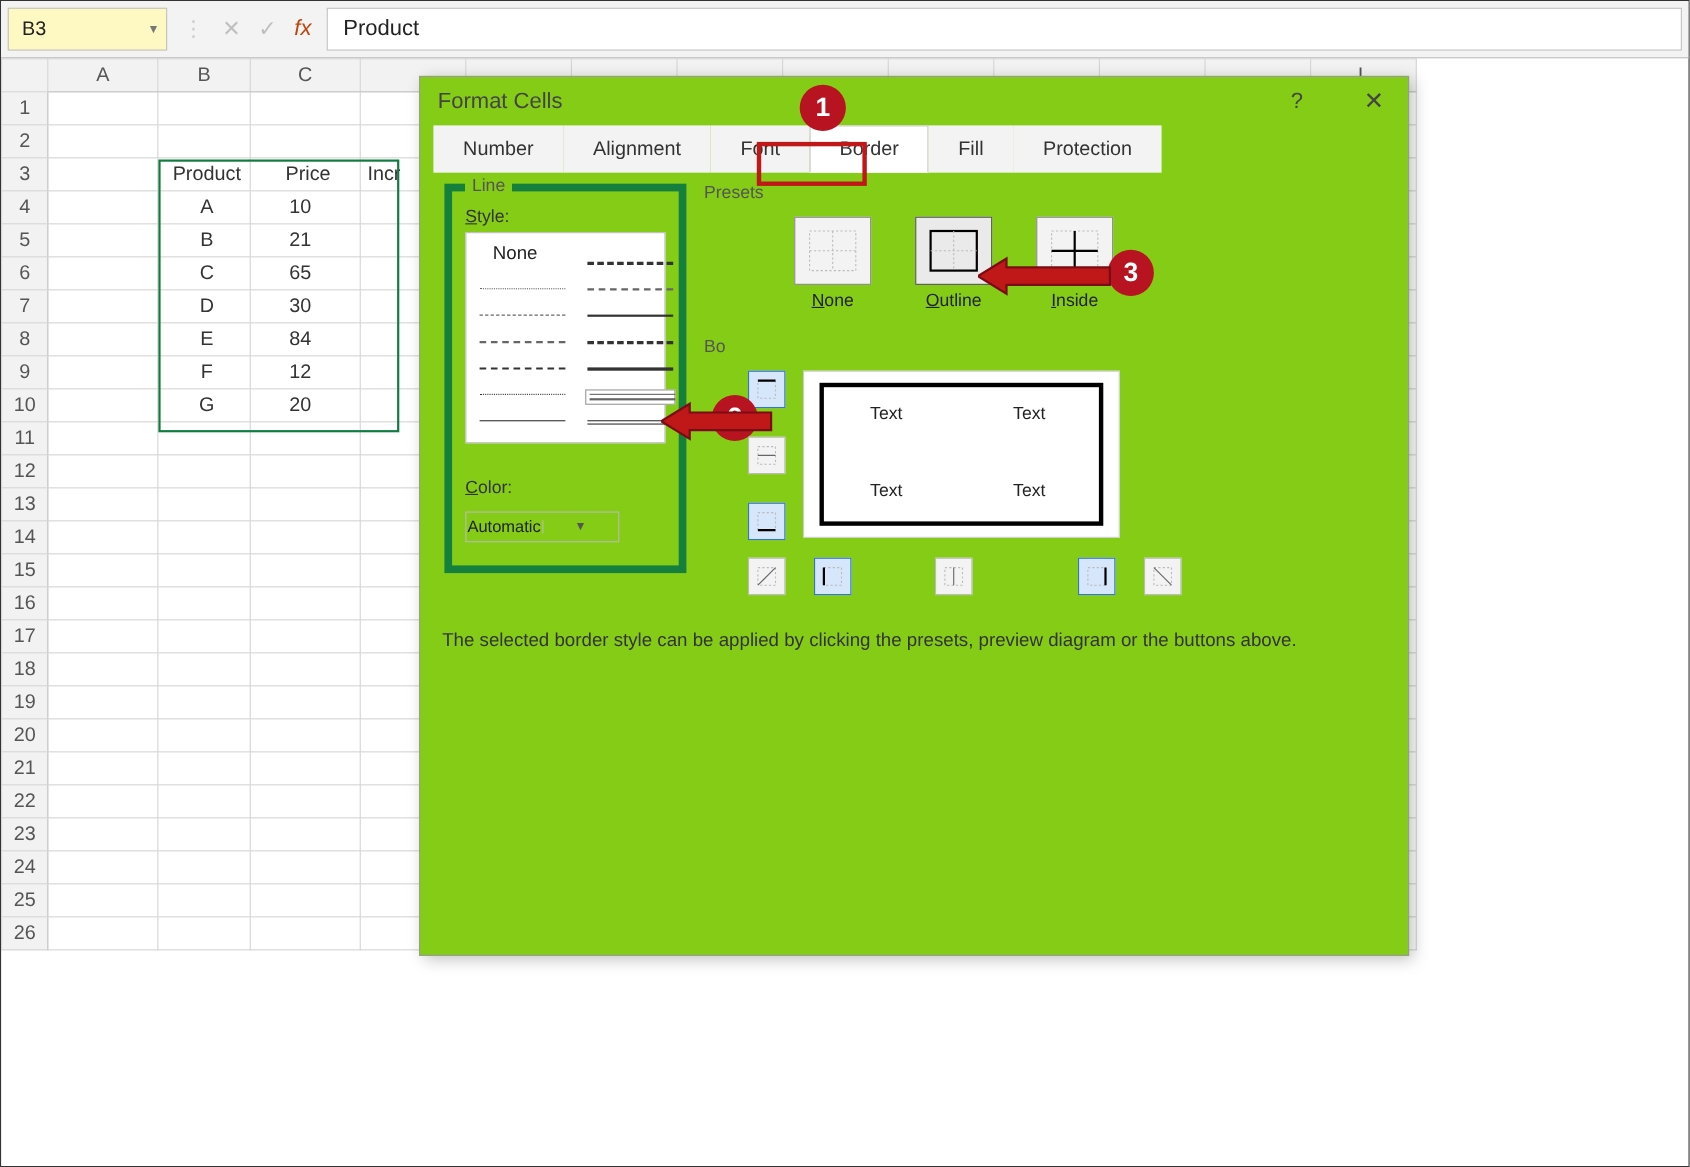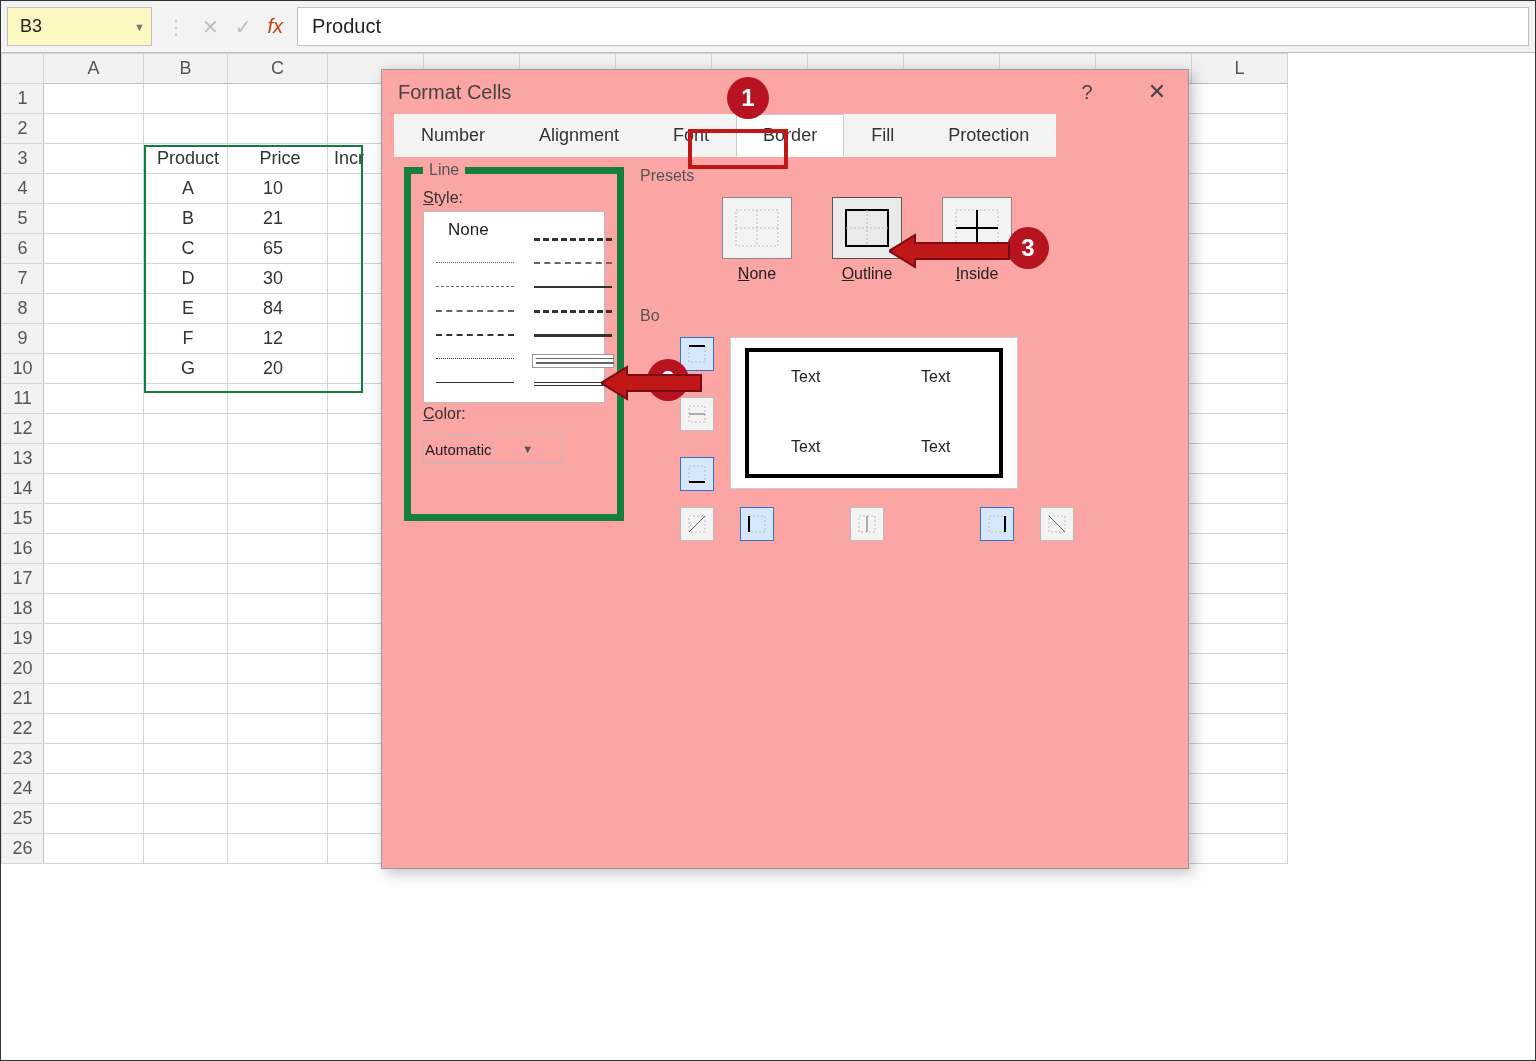--- a/index.html
+++ b/index.html
@@ -88,22 +88,22 @@
   .sel-outline {
     position: absolute;
     border: 2px solid #107c41;
     pointer-events: none;
   }
 
   
   .dialog {
     position: absolute;
     left: 380px; top: 68px;
-    width: 808px; height: 800px;
-    background: #fca5a5;
+    width: 900px; height: 800px;
+    background: #84cc16;
     border: 1px solid #999;
     box-shadow: 4px 4px 14px rgba(0,0,0,0.25);
     display: flex; flex-direction: column;
   }
   .dlg-title {
     height: 44px;
     display: flex; align-items: center;
     padding: 0 16px;
     font-size: 20px;
     color: #444;
@@ -140,21 +140,21 @@
   }
   .preset.selected .pbox { background:#eaeaea; border-color:#555;}
   .preset .lbl{margin-top:6px;font-size:16px;}
   .preset .lbl u{text-decoration:underline;}
 
   .style-label{font-size:16px;color:#333;margin-bottom:4px;display:block;}
   .style-label u{text-decoration:underline;}
   .style-box{border:1px solid #bbb;height:192px;position:relative;background:#fff;}
   .style-none{position:absolute;left:24px;top:8px;font-size:17px;}
   .swat{position:absolute;width:78px;height:0;}
-  .color-row{margin-top:2px;}
+  .color-row{margin-top:32px;}
   .color-dd{margin-top:8px;display:inline-flex;align-items:center;border:1px solid #bbb;height:28px;width:140px;}
   .color-dd span{flex:1;text-align:center;font-size:15px;}
   .color-dd .dd{border-left:1px solid #bbb;width:24px;text-align:center;color:#555;font-size:11px;}
 
   .border-group-lbl{position:absolute;left:258px;top:150px;font-size:16px;color:#555;}
   .preview{
     position:absolute;left:348px;top:180px;width:288px;height:152px;
     border:1px solid #ccc;background:#fff;
   }
   .preview .pvborder{position:absolute;left:14px;top:10px;right:14px;bottom:10px;border:4px solid #000;}
@@ -538,20 +538,21 @@
           <line x1="18" y1="2" x2="18" y2="18" stroke="#000" stroke-width="2"></line>
         </svg>
       </div>
     <div class="btn-sq" style="left:658px;top:350px">
         <svg width="20" height="20">
           <rect x="2" y="2" width="16" height="16" fill="none" stroke="#bbb" stroke-dasharray="2,2"></rect>
           <line x1="2" y1="2" x2="18" y2="18" stroke="#666"></line>
         </svg>
       </div>
 
+    <div class="hint">The selected border style can be applied by clicking the presets, preview diagram or the buttons above.</div>
   </div>
 
 </div>
 
 <div class="tab-hl" style="left:687px;top:128px;width:100px;height:40px"></div>
 
 <div class="anno-circle" style="left:726px;top:76px">
     <span>1</span>
   </div>
 <div class="anno-circle" style="left:646px;top:358px">

